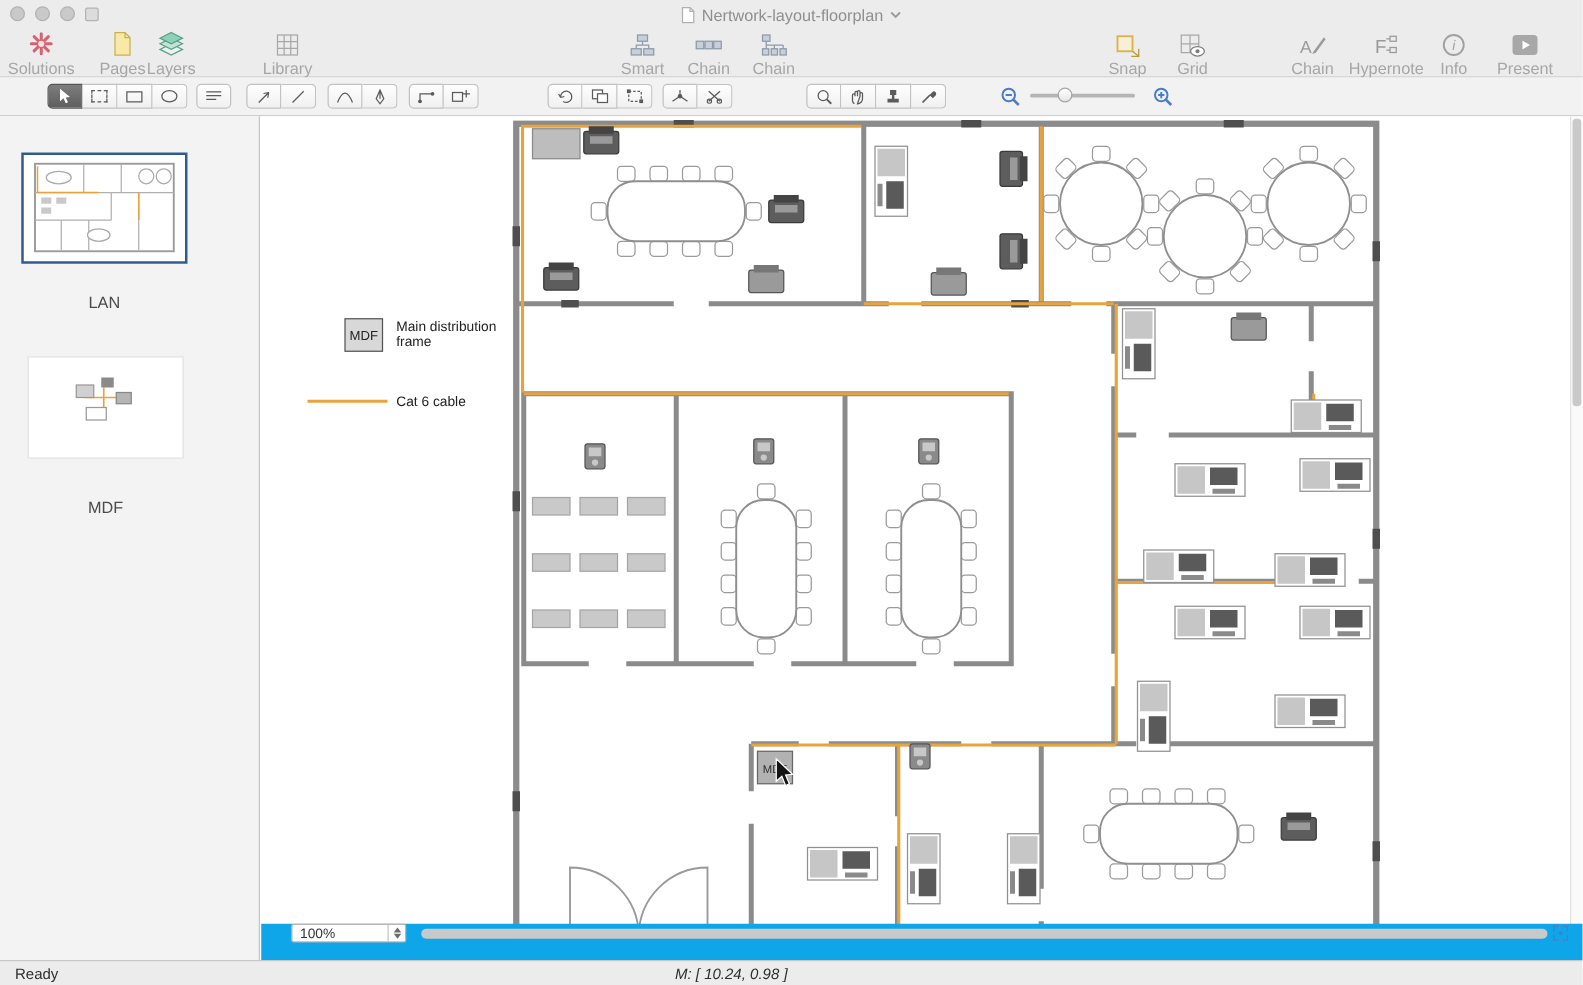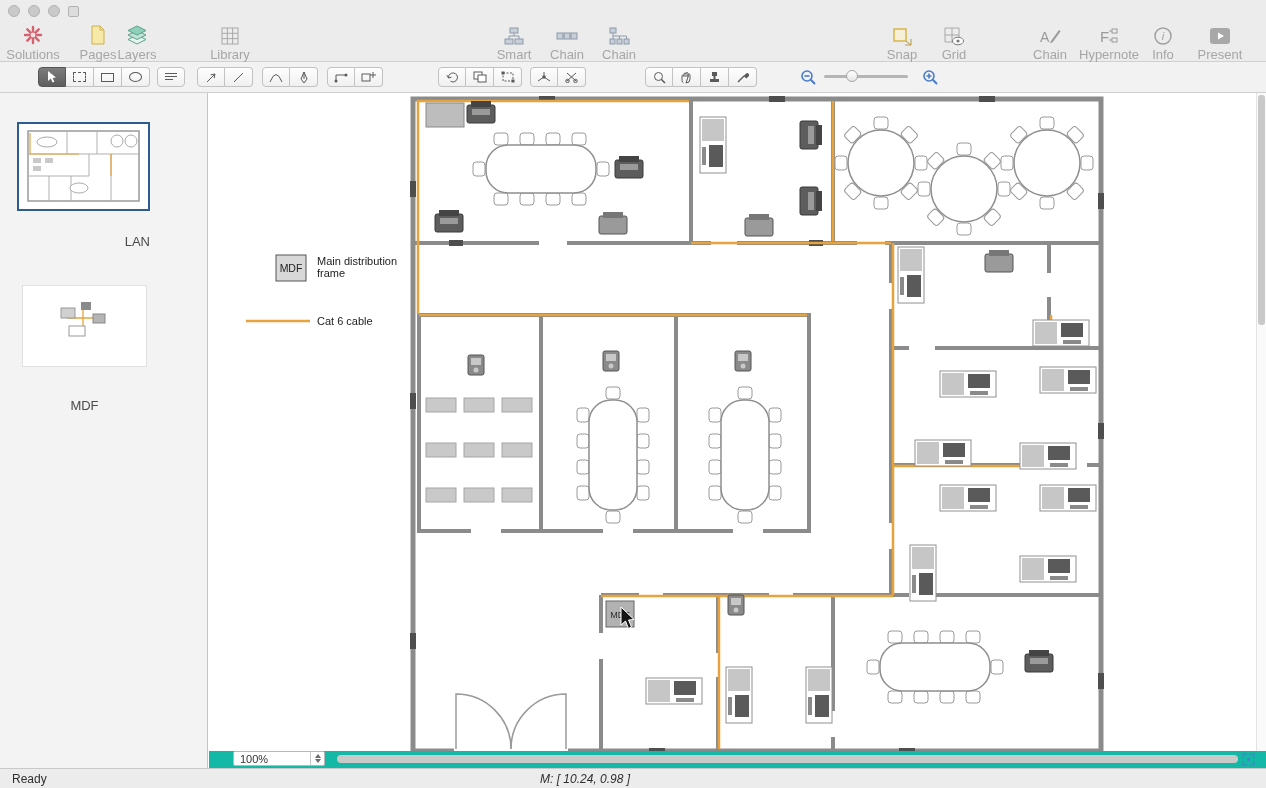--- a/index.html
+++ b/index.html
@@ -30,28 +30,28 @@
   .zoomctl{position:absolute;top:7px;display:flex;align-items:center;}
   .zoom-track{position:absolute;top:13px;width:84px;height:3px;background:#b5b5b5;border-radius:2px;}
   .zoom-knob{position:absolute;left:22px;top:-5px;width:12px;height:12px;border-radius:50%;background:linear-gradient(#fff,#e6e6e6);border:1px solid #a5a5a5;}
 
   
   .sidebar{position:absolute;top:93px;left:0;width:208px;bottom:20px;background:#f3f3f3;border-right:1px solid #c6c6c6;}
   .thumb{position:absolute;background:#fff;}
   .thumb1{top:29px;left:17px;width:133px;height:89px;border:2px solid #2f5c8f;}
   .thumb2{top:192px;left:22px;width:125px;height:82px;border:1px solid #e0e0e0;}
   .plabel{position:absolute;text-align:center;font-size:13px;color:#4b4b4b;}
-  .plabel1{top:141px;left:17px;width:133px;text-align:right;}
+  .plabel1{top:141px;left:17px;width:133px;}
   .plabel2{top:305px;left:22px;width:125px;}
 
   
   .canvas{position:absolute;top:93px;left:209px;right:10px;bottom:35px;background:#fff;overflow:hidden;}
   .vscroll{position:absolute;top:93px;right:0;width:10px;bottom:35px;background:#fafafa;border-left:1px solid #e3e3e3;}
   .vthumb{position:absolute;top:2px;left:1px;width:7px;height:230px;background:#c9c9c9;border-radius:3px;}
-  .canvas-footer{position:absolute;left:209px;right:0;bottom:20px;height:17px;background:#14b8a6;}
+  .canvas-footer{position:absolute;left:209px;right:0;bottom:20px;height:29px;background:#0ea5e9;}
   .zoombox{position:absolute;left:24px;top:0;width:92px;height:15px;background:#fff;border:1px solid #b8b8b8;border-radius:2px;display:flex;align-items:center;font-size:11px;color:#333;}
   .zoombox .zval{flex:1;padding-left:6px;}
   .stepper{width:14px;height:13px;border-left:1px solid #c6c6c6;display:flex;flex-direction:column;align-items:center;justify-content:center;gap:1px;}
   .arr-up{width:0;height:0;border-left:3px solid transparent;border-right:3px solid transparent;border-bottom:4px solid #6b6b6b;}
   .arr-dn{width:0;height:0;border-left:3px solid transparent;border-right:3px solid transparent;border-top:4px solid #6b6b6b;}
   .hthumb{position:absolute;left:128px;right:28px;top:4px;height:8px;background:#c9c9c9;border-radius:4px;}
   .fiticon{position:absolute;right:11px;top:1px;}
 
   
   .statusbar{position:absolute;left:0;right:0;bottom:0;height:20px;background:#ececec;border-top:1px solid #c9c9c9;font-size:12px;color:#2e2e2e;}
@@ -61,20 +61,30 @@
 </style>
 </head>
 <body>
 
 <div class="header">
   <div class="traffic">
     <span class="tl"></span>
     <span class="tl"></span>
     <span class="tl"></span>
     <span class="tabicon"></span>
+  </div>
+  <div class="title-center">
+    <svg width="11" height="14">
+        <path d="M1,1 h6 l3,3 v9 h-9 z" fill="#fff" stroke="#b0b0b0"></path>
+        <path d="M7,1 v3 h3" fill="none" stroke="#b0b0b0"></path>
+      </svg>
+    <span>Nertwork-layout-floorplan</span>
+    <svg width="9" height="6">
+        <path d="M1,1 L4.5,4.5 L8,1" stroke="#9a9a9a" fill="none" stroke-width="1.5"></path>
+      </svg>
   </div>
 
   <div class="tb-item" style="left:5px">
     <span class="tb-icon">
         <svg width="22" height="22">
           <g stroke="#d4636f" stroke-width="2.4" stroke-linecap="round">
             <path d="M11,3 V19 M3,11 H19 M5.3,5.3 L16.7,16.7 M16.7,5.3 L5.3,16.7"></path>
           </g>
           <circle cx="11" cy="11" r="3" fill="#f4e0e2" stroke="#d4636f"></circle>
         </svg>

